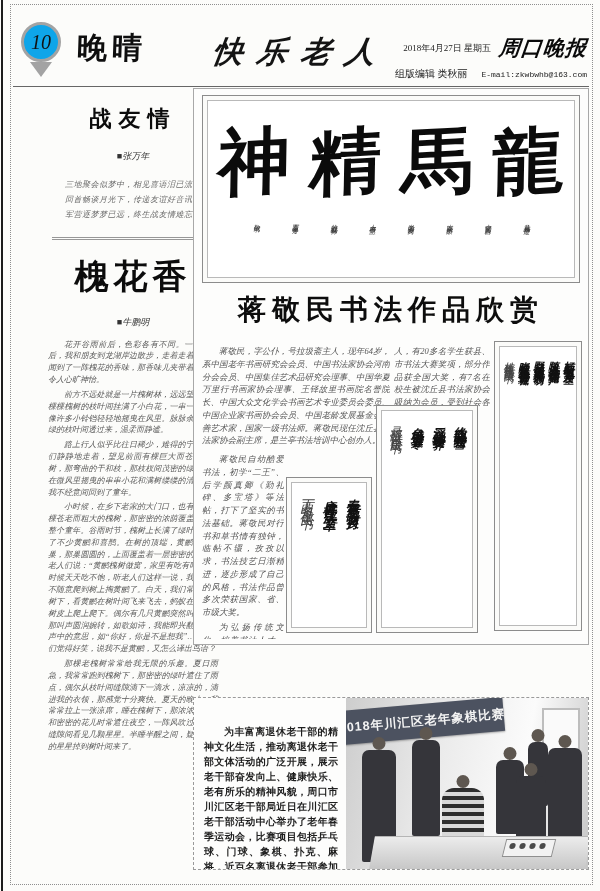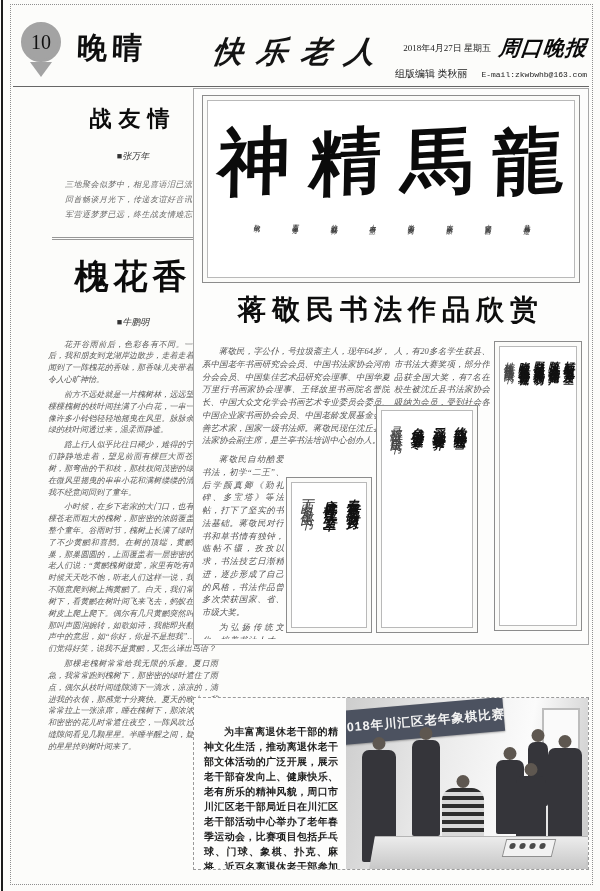--- a/index.html
+++ b/index.html
@@ -7,22 +7,22 @@
     width:600px;height:891px;position:relative;background:#fcfcfa;
     font-family:"Liberation Serif","DejaVu Serif",serif;color:#222;overflow:hidden;
   }
   .left-rule{position:absolute;left:1px;top:0;width:2px;height:891px;background:#1c1c1c;}
   .page-border{position:absolute;left:10px;top:4px;width:581px;height:879px;border:1px dotted #8f8f8f;}
   .content{position:absolute;left:13px;top:6px;width:576px;height:874px;}
 
   
   .header{position:absolute;left:0;top:16px;width:576px;height:64px;border-bottom:1px solid #666;}
   .pin{position:absolute;left:8px;top:0;width:40px;height:40px;border-radius:50%;
-       background:#a3a3a3;border:3px solid #a3a3a3;box-sizing:border-box;
-       display:flex;align-items:center;justify-content:center;}
+       background:#0ea5e9;border:3px solid #a3a3a3;box-sizing:border-box;
+       display:flex;align-items:center;justify-content:center;font-style:italic;}
   .pin-tail{position:absolute;left:17px;top:40px;width:0;height:0;
        border-left:11px solid transparent;border-right:11px solid transparent;border-top:15px solid #a3a3a3;}
   .pin span{font-size:20px;color:#111;font-family:"Liberation Serif",serif;}
   .section-name{position:absolute;left:64px;top:6px;font-size:30px;font-weight:bold;
        letter-spacing:5px;color:#0e0e0e;transform:skewX(-2deg);}
   .masthead{position:absolute;left:50%;top:10px;transform:translateX(-50%) skewX(-8deg);
        font-size:30px;font-weight:bold;font-style:italic;letter-spacing:14px;white-space:nowrap;color:#141414;}
   .header-right{position:absolute;right:2px;top:12px;text-align:right;}
   .hr-row1{display:flex;align-items:center;justify-content:flex-end;gap:8px;}
   .date{font-size:9px;color:#222;white-space:nowrap;}

